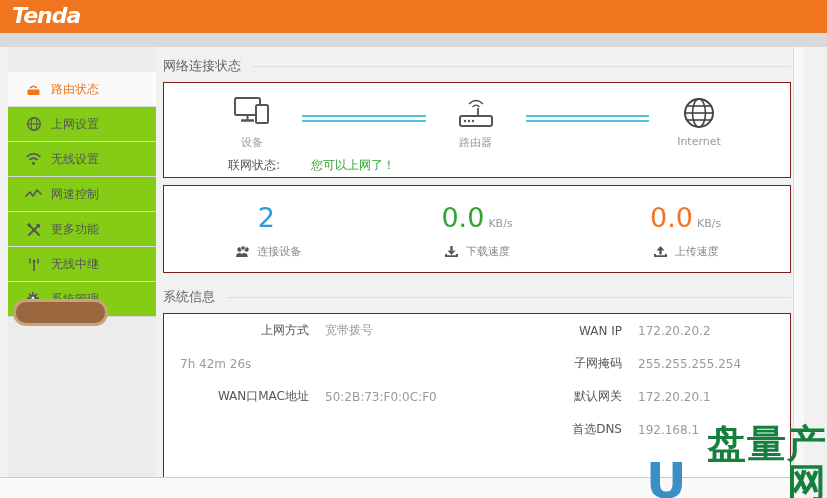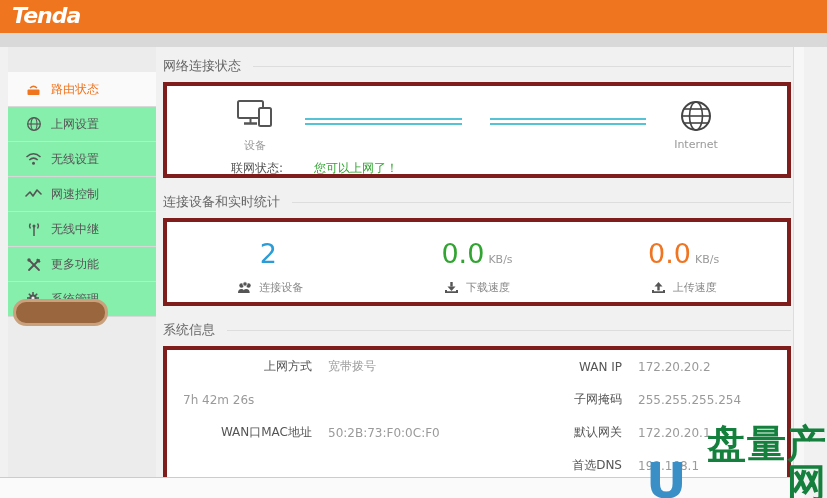--- a/index.html
+++ b/index.html
@@ -8,33 +8,33 @@
   .page { position:relative; width:827px; height:498px; background:#f1f1f1; overflow:hidden; }
 
   
   .topbar { position:absolute; left:0; top:0; width:827px; height:33px; background:#F0751F; }
   .logo { position:absolute; left:12px; top:3px; color:#fff; font-size:22px; font-weight:bold; font-style:italic; letter-spacing:-1px; }
   .substrip { position:absolute; left:0; top:33px; width:827px; height:14px; background:#d9d9d9; }
 
   
   .sidebar { position:absolute; left:8px; top:47px; width:148px; height:451px; background:#ececec;text-align:center; }
   .side-spacer { height:25px; }
-  .side-item { height:35px; display:flex; align-items:center; padding-left:17px; border-bottom:1px solid #d8d8d8; font-size:12px; color:#555; cursor:pointer; background:#86efac; }
+  .side-item { height:35px; display:flex; align-items:center; padding-left:17px; border-bottom:1px solid #d8d8d8; font-size:12px; color:#555; cursor:pointer; background:#84cc16; }
   .side-item .ic { width:17px; height:17px; margin-right:9px; display:flex; align-items:center; justify-content:center; }
   .side-item.active { background:#fafafa; color:#F0751F; }
   .redact-blob { position:absolute; left:5px; top:252px; width:95px; height:27px; background:#99663e; border:3px solid #c9a27d; border-radius:13px; }
 
   
   .main { position:absolute; left:163px; top:47px; width:628px; height:430px; overflow:hidden; }
   .sec-title { display:flex; align-items:center; font-size:13px; color:#666; }
   .sec-title::after { content:""; flex:1; border-top:1px solid #ddd; margin-left:12px; }
   .t1 { margin-top:10px; height:18px; }
   .t2 { margin-top:15px; height:18px; }
   .t3 { margin-top:15px; height:18px; }
-  .box { background:#fff; border:4px solid #7f1d1d; }
+  .box { background:#fff; border:1px solid #7f1d1d; }
   .box1 { margin-top:7px; height:96px; }
   .box2 { margin-top:7px; height:88px; }
   .box3 { margin-top:7px; height:220px; }
 
   
   .conn-row { display:flex; align-items:flex-start; padding:13px 55px 0 52px; }
   .conn-node { width:72px; display:flex; flex-direction:column; align-items:center; }
   .conn-node .lbl { font-size:11px; color:#999; margin-top:5px; }
   .conn-line { flex:1; height:7px; border-top:2px solid #55C2D5; border-bottom:2px solid #55C2D5; margin:19px 14px 0 14px; }
   .conn-status { margin:7px 0 0 64px; font-size:12px; color:#555; }
@@ -124,39 +124,39 @@
         <svg width="17" height="12" viewBox="0 0 17 12">
             <polyline points="1,8 5,4 8,8 12,2 16,6" fill="none" stroke="#555" stroke-width="1.6" stroke-linejoin="round" stroke-linecap="round"></polyline>
           </svg>
       </span>
       <span>网速控制</span>
     </div>
 
     <div class="side-item">
       <span class="ic">
         <svg width="16" height="15" viewBox="0 0 16 15">
+            <line x1="3" y1="3" x2="13" y2="13" stroke="#555" stroke-width="1.8" stroke-linecap="round"></line>
+            <line x1="13" y1="3" x2="3" y2="13" stroke="#555" stroke-width="1.8" stroke-linecap="round"></line>
+            <circle cx="3" cy="3" r="1.7" fill="#555"></circle>
+            <path d="M11.6 1.4 l3,3 -1.6,1.6 -3,-3 z" fill="#555"></path>
+          </svg>
+      </span>
+      <span>更多功能</span>
+    </div>
+
+    <div class="side-item">
+      <span class="ic">
+        <svg width="16" height="15" viewBox="0 0 16 15">
             <line x1="8" y1="5" x2="8" y2="14" stroke="#555" stroke-width="1.5"></line>
             <circle cx="8" cy="4" r="1.5" fill="#555"></circle>
             <path d="M4.5 1.5 q-2,2.5 0 5" fill="none" stroke="#555" stroke-width="1.3"></path>
             <path d="M11.5 1.5 q2,2.5 0 5" fill="none" stroke="#555" stroke-width="1.3"></path>
           </svg>
       </span>
       <span>无线中继</span>
-    </div>
-
-    <div class="side-item">
-      <span class="ic">
-        <svg width="16" height="15" viewBox="0 0 16 15">
-            <line x1="3" y1="3" x2="13" y2="13" stroke="#555" stroke-width="1.8" stroke-linecap="round"></line>
-            <line x1="13" y1="3" x2="3" y2="13" stroke="#555" stroke-width="1.8" stroke-linecap="round"></line>
-            <circle cx="3" cy="3" r="1.7" fill="#555"></circle>
-            <path d="M11.6 1.4 l3,3 -1.6,1.6 -3,-3 z" fill="#555"></path>
-          </svg>
-      </span>
-      <span>更多功能</span>
     </div>
 
     <div class="side-item">
       <span class="ic">
         <svg width="16" height="16" viewBox="0 0 16 16">
             <g stroke="#555" stroke-width="1.6">
               <line x1="7" y1="1" x2="7" y2="13"></line>
               <line x1="1" y1="7" x2="13" y2="7"></line>
               <line x1="2.8" y1="2.8" x2="11.2" y2="11.2"></line>
               <line x1="11.2" y1="2.8" x2="2.8" y2="11.2"></line>
@@ -183,41 +183,54 @@
             <svg width="42" height="34" viewBox="0 0 42 34">
                 <rect x="4" y="2" width="25" height="17" rx="1.5" fill="none" stroke="#555" stroke-width="2"></rect>
                 <line x1="16.5" y1="19" x2="16.5" y2="24" stroke="#555" stroke-width="2"></line>
                 <line x1="10" y1="24.5" x2="23" y2="24.5" stroke="#555" stroke-width="2.5"></line>
                 <rect x="25" y="9" width="12" height="18" rx="1.5" fill="#fff" stroke="#555" stroke-width="2"></rect>
               </svg>
           </span>
           <span class="lbl">设备</span>
         </div>
         <div class="conn-line"></div>
+        <div class="conn-node">
+          <span>
+            <svg width="44" height="34" viewBox="0 0 44 34">
+                <path d="M15 8 q7,-7 14,0" fill="none" stroke="#555" stroke-width="1.6"></path>
+                <path d="M18.5 11 q3.5,-3.5 7,0" fill="none" stroke="#555" stroke-width="1.6"></path>
+                <line x1="24" y1="12" x2="24" y2="20" stroke="#555" stroke-width="1.8"></line>
+                <rect x="6" y="20" width="32" height="10" rx="2" fill="none" stroke="#555" stroke-width="2"></rect>
+                <circle cx="11" cy="25" r="1.2" fill="#555"></circle>
+                <circle cx="15" cy="25" r="1.2" fill="#555"></circle>
+                <circle cx="19" cy="25" r="1.2" fill="#555"></circle>
+              </svg>
+          </span>
+          <span class="lbl">路由器</span>
+        </div>
         <div class="conn-line"></div>
         <div class="conn-node">
           <span>
             <svg width="34" height="34" viewBox="0 0 34 34">
                 <circle cx="17" cy="17" r="14" fill="none" stroke="#444" stroke-width="2"></circle>
                 <ellipse cx="17" cy="17" rx="6.5" ry="14" fill="none" stroke="#444" stroke-width="1.6"></ellipse>
                 <line x1="3" y1="17" x2="31" y2="17" stroke="#444" stroke-width="1.6"></line>
                 <line x1="5" y1="10" x2="29" y2="10" stroke="#444" stroke-width="1.6"></line>
                 <line x1="5" y1="24" x2="29" y2="24" stroke="#444" stroke-width="1.6"></line>
               </svg>
           </span>
           <span class="lbl">Internet</span>
         </div>
       </div>
       <div class="conn-status">
         <span>联网状态:</span>
         <span class="ok">您可以上网了！</span>
       </div>
     </div>
 
-    <div class="sec-title t2">连接设备和实时统计</div>
     <div class="box box2">
       <div class="stats-row">
         <div class="stat">
           <div class="stat-val">
             <span class="stat-num c-blue">2</span>
             <span class="stat-unit"></span>
           </div>
           <div class="stat-cap">
             <span class="ic">
               <svg width="16" height="14" viewBox="0 0 16 14">

